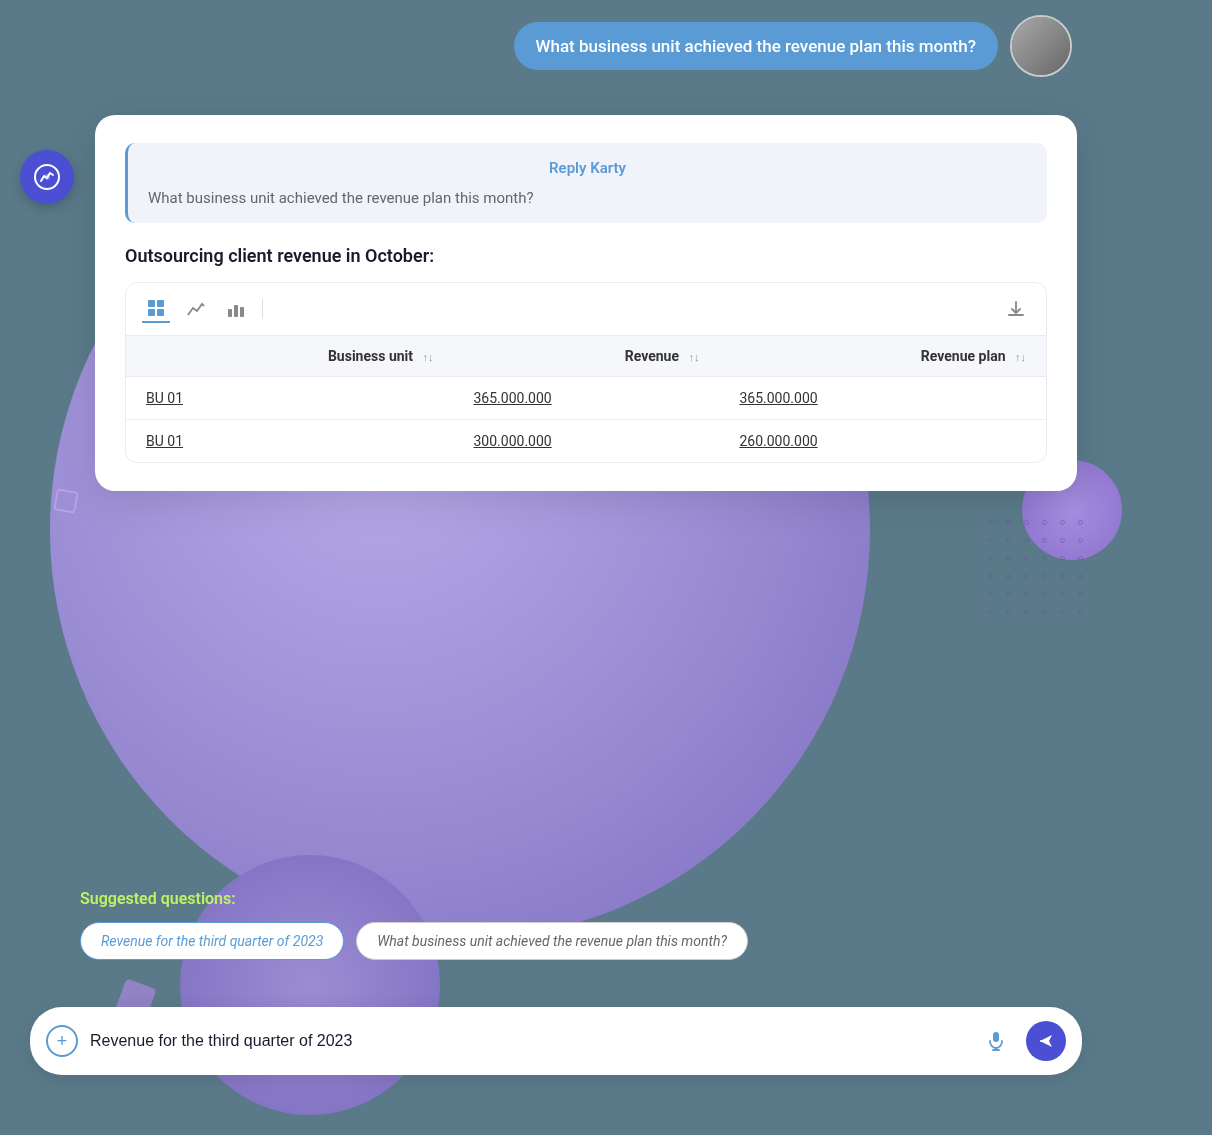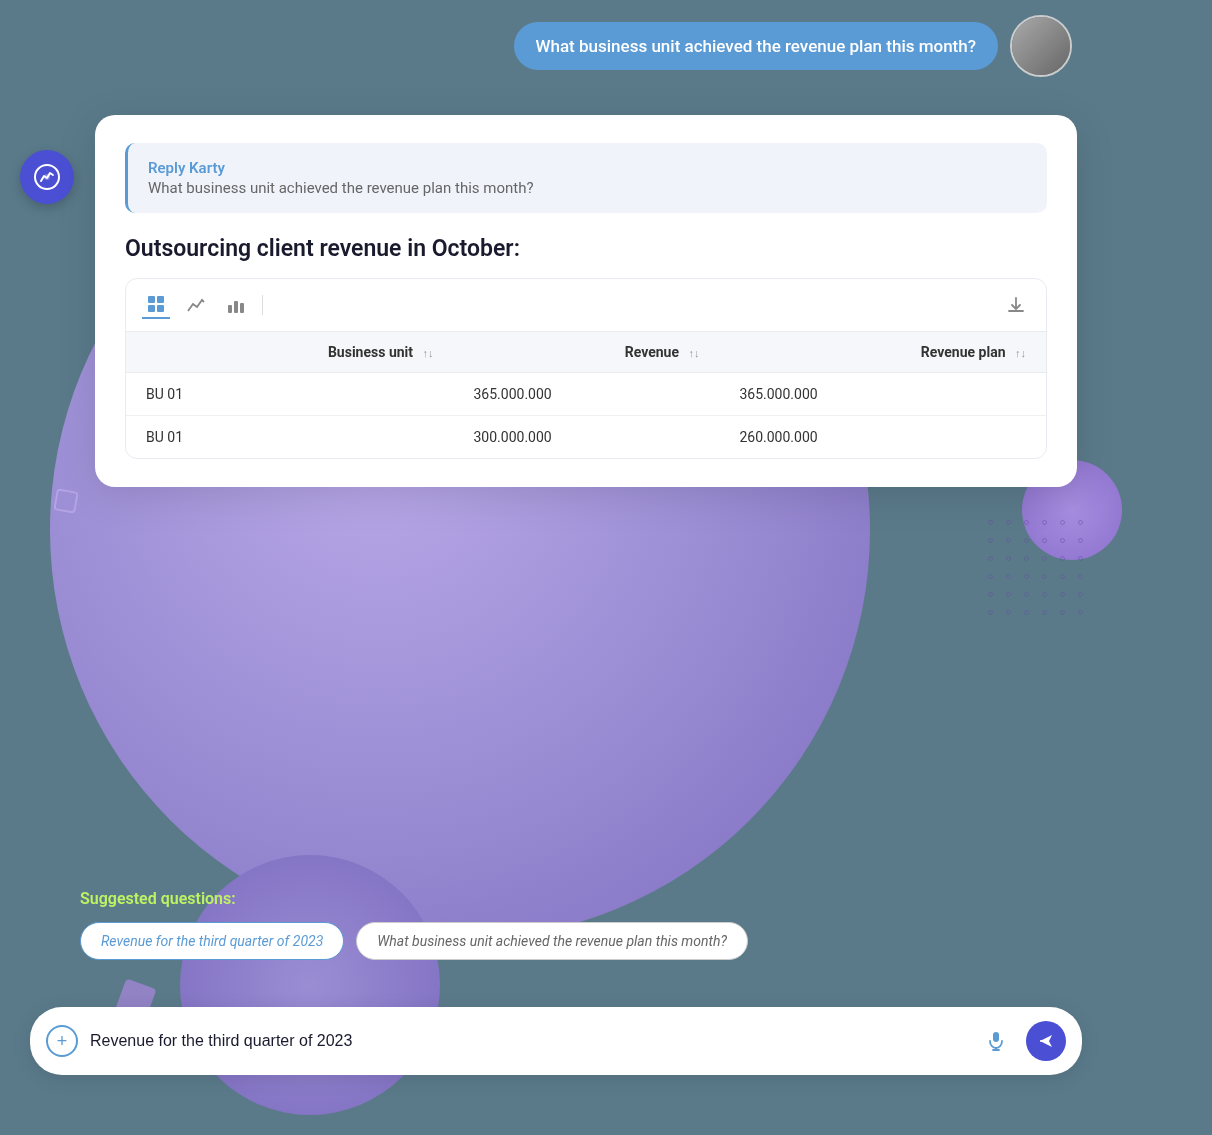--- a/index.html
+++ b/index.html
@@ -176,31 +176,32 @@
       border-radius: 10px;
       padding: 16px 20px;
       margin-bottom: 22px;
       border-left: 3px solid #5b9bd5;
     }
 
     .reply-label {
       color: #5b9bd5;
       font-size: 15px;
       font-weight: 600;
-      margin-bottom: 2px;
+      margin-bottom: 12px;
+      text-align: center;
     }
 
     .reply-text {
       color: #666;
       font-size: 15px;
     }
 
     
     .section-title {
-      font-size: 23px;
+      font-size: 18px;
       font-weight: 600;
       color: #1a1a2e;
       margin-bottom: 16px;
     }
 
     
     .table-container {
       border: 1px solid #e8ecf0;
       border-radius: 12px;
       overflow: hidden;
@@ -267,20 +268,21 @@
       margin-left: 6px;
       color: #999;
       font-size: 11px;
     }
 
     .data-table td {
       padding: 13px 20px;
       font-size: 14px;
       color: #333;
       border-bottom: 1px solid #f0f0f0;
+      text-decoration: underline;
     }
 
     .data-table tr:last-child td {
       border-bottom: none;
     }
 
     
     .suggested-section {
       position: absolute;
       bottom: 175px;

